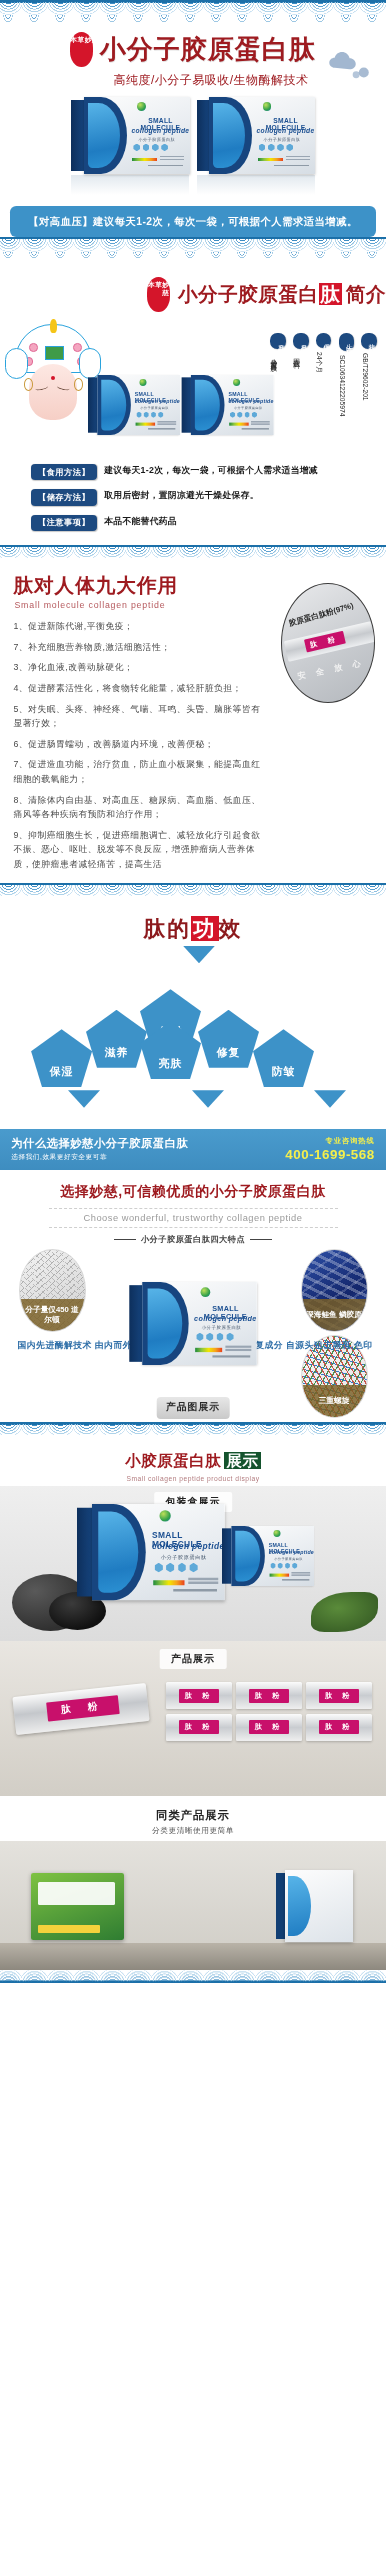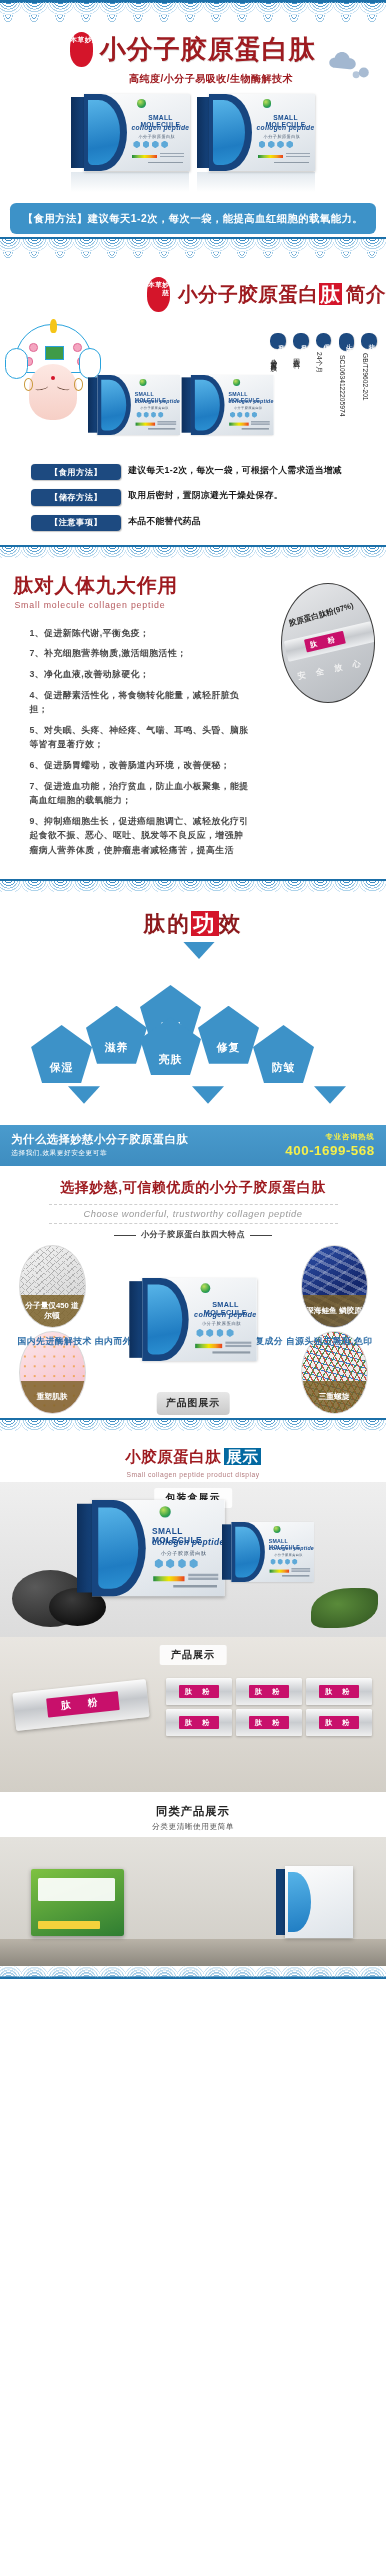--- a/index.html
+++ b/index.html
@@ -52,21 +52,21 @@
     font-family:"Liberation Serif","DejaVu Serif",serif;
     font-size:6.7px;line-height:8.8px;letter-spacing:0.5px;font-weight:bold;
   }
   .hero-title{
     display:inline-block;vertical-align:middle;
     font-size:26px;font-weight:bold;color:#9e1b20;letter-spacing:1px;
     font-family:"Liberation Sans","DejaVu Sans",sans-serif;
     text-shadow:0.5px 0.5px 0 rgba(0,0,0,.12);
   }
   .hero-sub{
-    margin-top:5.2px;font-size:10px;color:#9e1b20;letter-spacing:0.5px;font-weight:bold;margin-left:36px;
+    margin-top:5.2px;font-size:12px;color:#9e1b20;letter-spacing:0.5px;font-weight:normal;margin-left:36px;
   }
   .cloud{
     position:absolute;right:13.4px;top:25px;width:46px;height:31px;opacity:.85;
   }
   .boxes-row{margin-top:7.2px;display:flex;justify-content:center;gap:7.2px;}
 
   
   .pbox{position:relative;width:118px;height:77px;flex:none;}
   .pbox .spine{position:absolute;left:0;top:3.1px;width:13.4px;height:71px;background:linear-gradient(90deg,#0d2f5c,#16457f);}
   .pbox .face{
@@ -148,31 +148,31 @@
   .spec .val{
     margin-top:4.1px;writing-mode:vertical-rl;text-orientation:upright;
     font-size:6.7px;color:#2b2b2b;letter-spacing:1px;line-height:1.1;white-space:nowrap;
   }
   .spec .val.lat{text-orientation:sideways;letter-spacing:0;}
 
   
   .info-list{padding:5.2px 0 9.3px;}
   .info-row{display:flex;align-items:flex-start;padding:4.6px 0 4.6px 31px;}
   .info-row .lbl{
-    flex:none;width:90px;background:#1d4a80;color:#fff;border-radius:4.1px;
+    flex:none;width:66px;background:#1d4a80;color:#fff;border-radius:4.1px;
     text-align:center;font-size:8.2px;font-weight:bold;padding:2.6px 0;letter-spacing:0.5px;
     box-shadow:0.5px 0.5px 1px rgba(0,0,0,.22);
   }
   .info-row .txt{margin-left:7.2px;font-size:8.8px;font-weight:bold;color:#1a1a1a;line-height:1.5;letter-spacing:0.3px;max-width:258px;}
 
   
   .nine{padding:13.4px 0 5.2px;position:relative;}
   .nine h2{margin:0 0 1px 13.4px;font-size:19.6px;color:#9e1b20;font-weight:bold;letter-spacing:1px;}
   .nine .en{margin:0 0 9.3px 14.4px;font-size:8.8px;color:#b5585c;letter-spacing:0.8px;}
-  .nine ol{list-style:none;margin:16px;padding:0 118px 0 13.4px;font-weight:bold;}
+  .nine ol{list-style:none;margin:0;padding:0 118px 0 13.4px;}
   .nine li{font-size:8.8px;color:#4a4a4a;line-height:1.65;margin-bottom:6.2px;letter-spacing:0.5px;}
   .sachet-oval{
     position:absolute;right:11.3px;top:25px;width:92px;height:118px;border-radius:50%;
     background:linear-gradient(150deg,#e9eaec,#c9ccd0 55%,#b4b8bd);
     border:1px solid #3c3c3c;overflow:hidden;
   }
   .sachet-oval .t1{position:absolute;left:6.2px;top:26px;font-size:7.7px;color:#2b2b2b;font-weight:bold;transform:rotate(-16deg);white-space:nowrap;}
   .sachet-oval .pack{position:absolute;left:3.1px;top:47px;width:89px;height:20.6px;transform:rotate(-13deg);
     background:linear-gradient(180deg,#f2f3f4,#c7cace,#eceef0);border-radius:1.5px;}
   .sachet-oval .pack .red{position:absolute;left:19.6px;top:3.1px;width:40px;height:13.4px;background:#c8106b;border-radius:1px;
@@ -205,21 +205,21 @@
     display:flex;align-items:center;justify-content:space-between;}
   .strip .lft .l1{font-size:11.3px;font-weight:bold;letter-spacing:0.5px;}
   .strip .lft .l2{font-size:6.7px;margin-top:2.6px;letter-spacing:0.5px;}
   .strip .rgt{text-align:right;}
   .strip .rgt .r1{color:#f5ef4b;font-size:7.2px;font-weight:bold;letter-spacing:1px;}
   .strip .rgt .r2{color:#f5ef4b;font-size:13.4px;font-weight:bold;margin-top:1px;letter-spacing:0.5px;}
 
   
   .feat{padding:13.4px 0 5.2px;text-align:center;position:relative;}
   .feat h3{margin:0;font-size:14px;font-weight:bold;color:#9e1b20;letter-spacing:0.5px;}
-  .feat .en{margin:7.2px auto 5.2px;font-size:9.3px;color:#9a9a9a;font-style:italic;letter-spacing:0.5px;
+  .feat .en{margin:7.2px auto 5.2px;font-size:9.3px;color:#9a9a9a;letter-spacing:0.5px;
     border-top:0.5px dashed #cfcfcf;border-bottom:0.5px dashed #cfcfcf;padding:4.1px 0;width:289px;}
   .feat .sub{font-size:8.2px;color:#444;font-weight:bold;letter-spacing:0.5px;}
   .feat .sub .dash{display:inline-block;width:21.6px;border-top:1px solid #444;vertical-align:middle;margin:0 5.2px;}
 
   .feat-grid{position:relative;height:170px;margin-top:2.1px;}
   .oval{position:absolute;width:65px;height:81px;border-radius:50%;overflow:hidden;border:0.5px solid #d8d8d8;}
   .oval .cap{position:absolute;left:0;right:0;bottom:0;height:32px;background:rgba(122,95,36,.82);
     color:#fff;font-size:7.7px;font-weight:bold;line-height:1.25;display:flex;align-items:center;
     justify-content:center;text-align:center;padding:0 2.1px;box-sizing:border-box;}
   .oval.o0{left:18.5px;top:2.1px;background:linear-gradient(150deg,#f3f3f3,#cfcfcf);}
@@ -244,21 +244,21 @@
   .ftxt.t0{left:17.5px;top:91px;}
   .ftxt.t1{right:13.4px;top:91px;text-align:right;}
   .center-box{position:absolute;left:50%;top:38px;transform:translateX(-50%) scale(1.08);}
   .prod-tag{position:absolute;left:50%;transform:translateX(-50%);bottom:-2.1px;
     background:linear-gradient(180deg,#e7e7e7,#c9c9c9);border-radius:4.1px;padding:4.6px 9.3px;
     font-size:9.8px;font-weight:bold;color:#2a2a2a;letter-spacing:1px;}
 
   
   .disp-head{padding:15.5px 0 4.1px;text-align:center;}
   .disp-head .t{display:inline-block;font-size:15.5px;font-weight:bold;color:#9e1b20;letter-spacing:0.5px;}
-  .disp-head .t .hl{background:#0369a1;color:#fff;padding:0 2.1px;}
+  .disp-head .t .hl{background:#14532d;color:#fff;padding:0 2.1px;}
   .disp-head .en{margin-top:3.6px;font-size:6.7px;color:#b27b7e;letter-spacing:0.5px;}
   .photo{position:relative;width:386px;overflow:hidden;}
   .photo .cap{
     position:absolute;left:50%;transform:translateX(-50%);
     background:rgba(255,255,255,.86);padding:3.1px 11.3px;border-radius:2.1px;
     font-size:10px;font-weight:bold;color:#222;letter-spacing:1px;
   }
   .scene1{height:155px;background:linear-gradient(180deg,#efefef,#dcdcdc);}
   .scene1 .stones{position:absolute;left:12.4px;top:88px;width:77px;height:57px;
     background:radial-gradient(ellipse at 30% 30%,#4a4a4a,#1d1d1d 70%);border-radius:50%;opacity:.9;}
@@ -382,21 +382,21 @@
             </div>
           <div class="bar"></div>
             <div class="fine"></div>
             <div class="fine2"></div>
             <div class="fine3"></div>
         </div>
         <div class="pbox-refl"></div>
       </div>
     </div>
 
-    <div class="bluebar">【食用方法】建议每天1-2次，每次一袋，能提高血红细胞的载氧能力。</div>
+    <div class="bluebar">【对高血压】建议每天1-2次，每次一袋，可根据个人需求适当增减。</div>
   </div>
 
   <div class="wave-band" style="margin-top:13.4px">
     <div class="rule"></div>
     <div class="scallops">
       <div class="scallop"></div>
         <div class="scallop"></div>
         <div class="scallop"></div>
       <div class="scallop"></div>
         <div class="scallop"></div>
@@ -559,20 +559,21 @@
     </div>
 
     <ol>
       <li>1、促进新陈代谢,平衡免疫；</li>
       <li>7、补充细胞营养物质,激活细胞活性；</li>
       <li>3、净化血液,改善动脉硬化；</li>
       <li>4、促进酵素活性化，将食物转化能量，减轻肝脏负担；</li>
       <li style="padding-right:0">5、对失眠、头疼、神经疼、气喘、耳鸣、头昏、脑胀等皆有显著疗效；</li>
       <li>6、促进肠胃蠕动，改善肠道内环境，改善便秘；</li>
       <li style="padding-right:0">7、促进造血功能，治疗贫血，防止血小板聚集，能提高血红细胞的载氧能力；</li>
+      <li style="padding-right:0">8、清除体内自由基、对高血压、糖尿病、高血脂、低血压、痛风等各种疾病有预防和治疗作用；</li>
       <li style="padding-right:0">9、抑制癌细胞生长，促进癌细胞调亡、减轻放化疗引起食欲不振、恶心、呕吐、脱发等不良反应，增强肿瘤病人营养体质，使肿瘤患者减轻痛苦，提高生活</li>
     </ol>
   </div>
 
   <div class="wave-band wave-thin">
     <div class="rule"></div>
     <div class="scallops">
       <div class="scallop"></div>
         <div class="scallop"></div>
         <div class="scallop"></div>
@@ -635,24 +636,20 @@
     <div class="feat-grid">
       <div class="oval o0">
         <div class="mesh"></div>
         <div class="cap">分子量仅450
 道尔顿</div>
       </div>
       <div class="oval o1">
         <div class="ice"></div>
         <div class="cap">深海鲑鱼
 鳞胶原</div>
-      </div>
-      <div class="oval o2">
-        <div class="dots"></div>
-        <div class="cap">重塑肌肤</div>
       </div>
       <div class="oval o3">
         <div class="helix"></div>
         <div class="cap">三重螺旋</div>
       </div>
 
       <div class="ftxt t0">国内先进酶解技术
 由内而外美白更彻底</div>
       <div class="ftxt t1">高能修复成分
 自源头狙击黑斑,色印</div>

